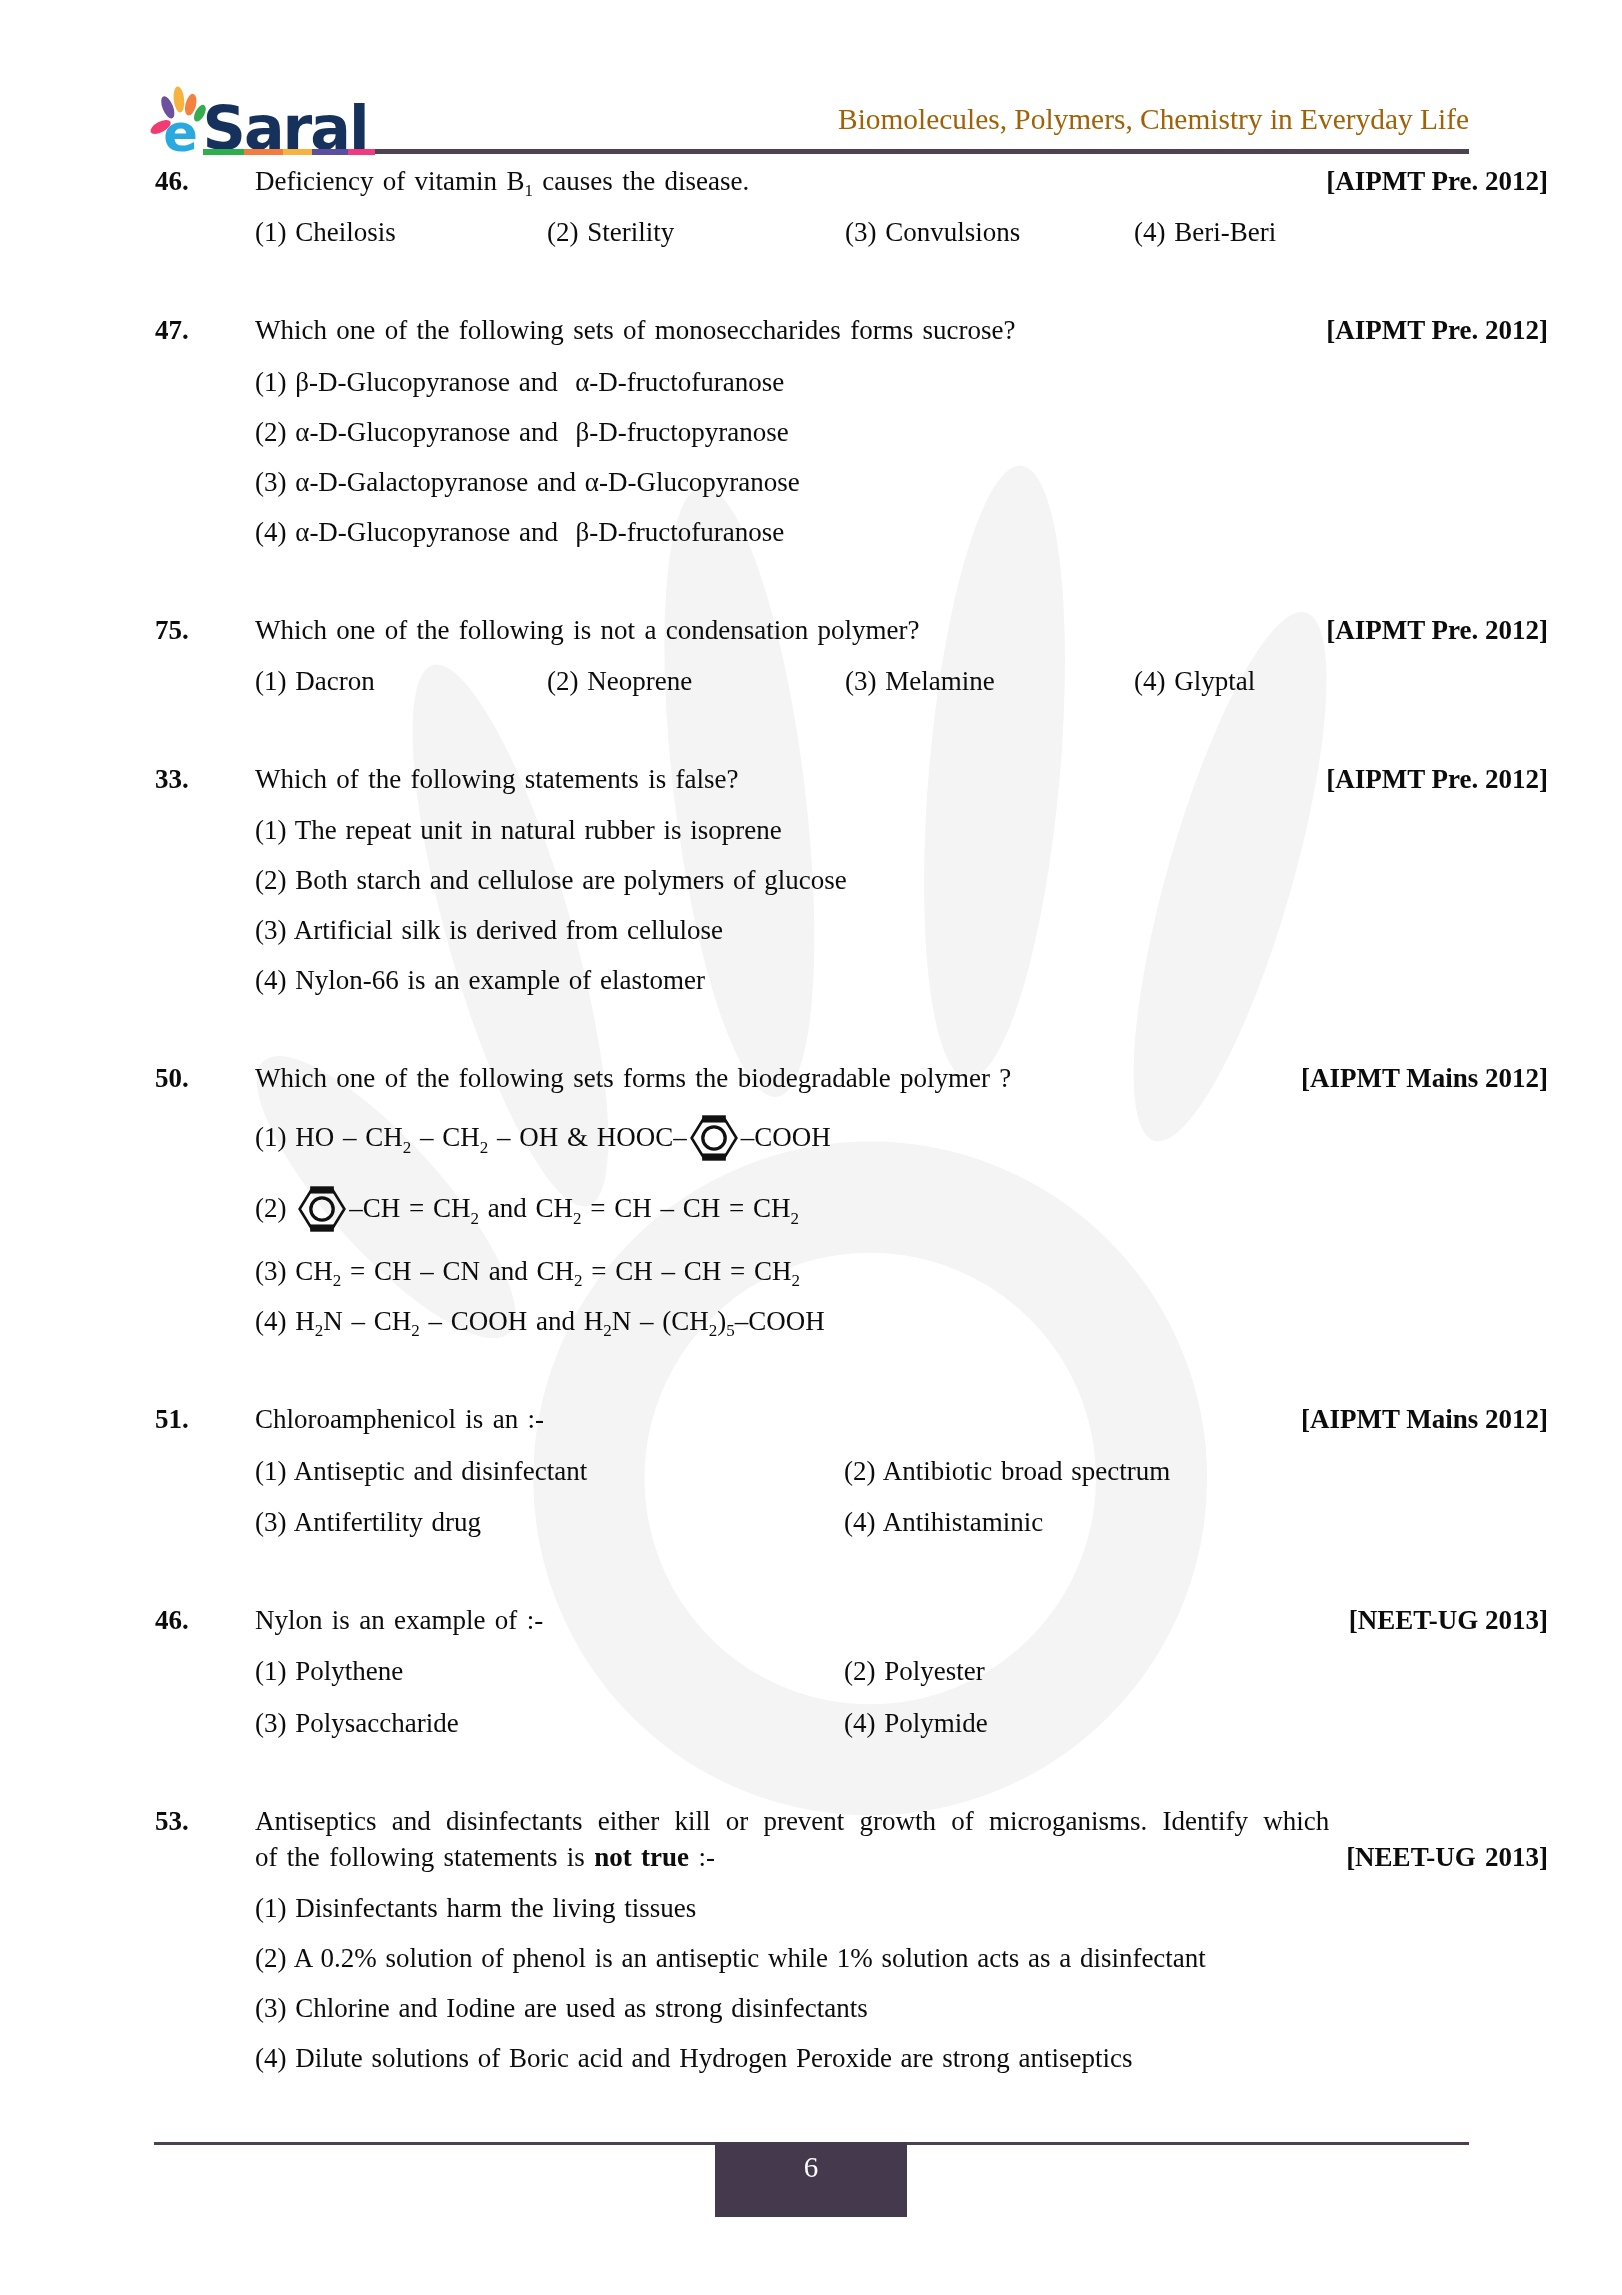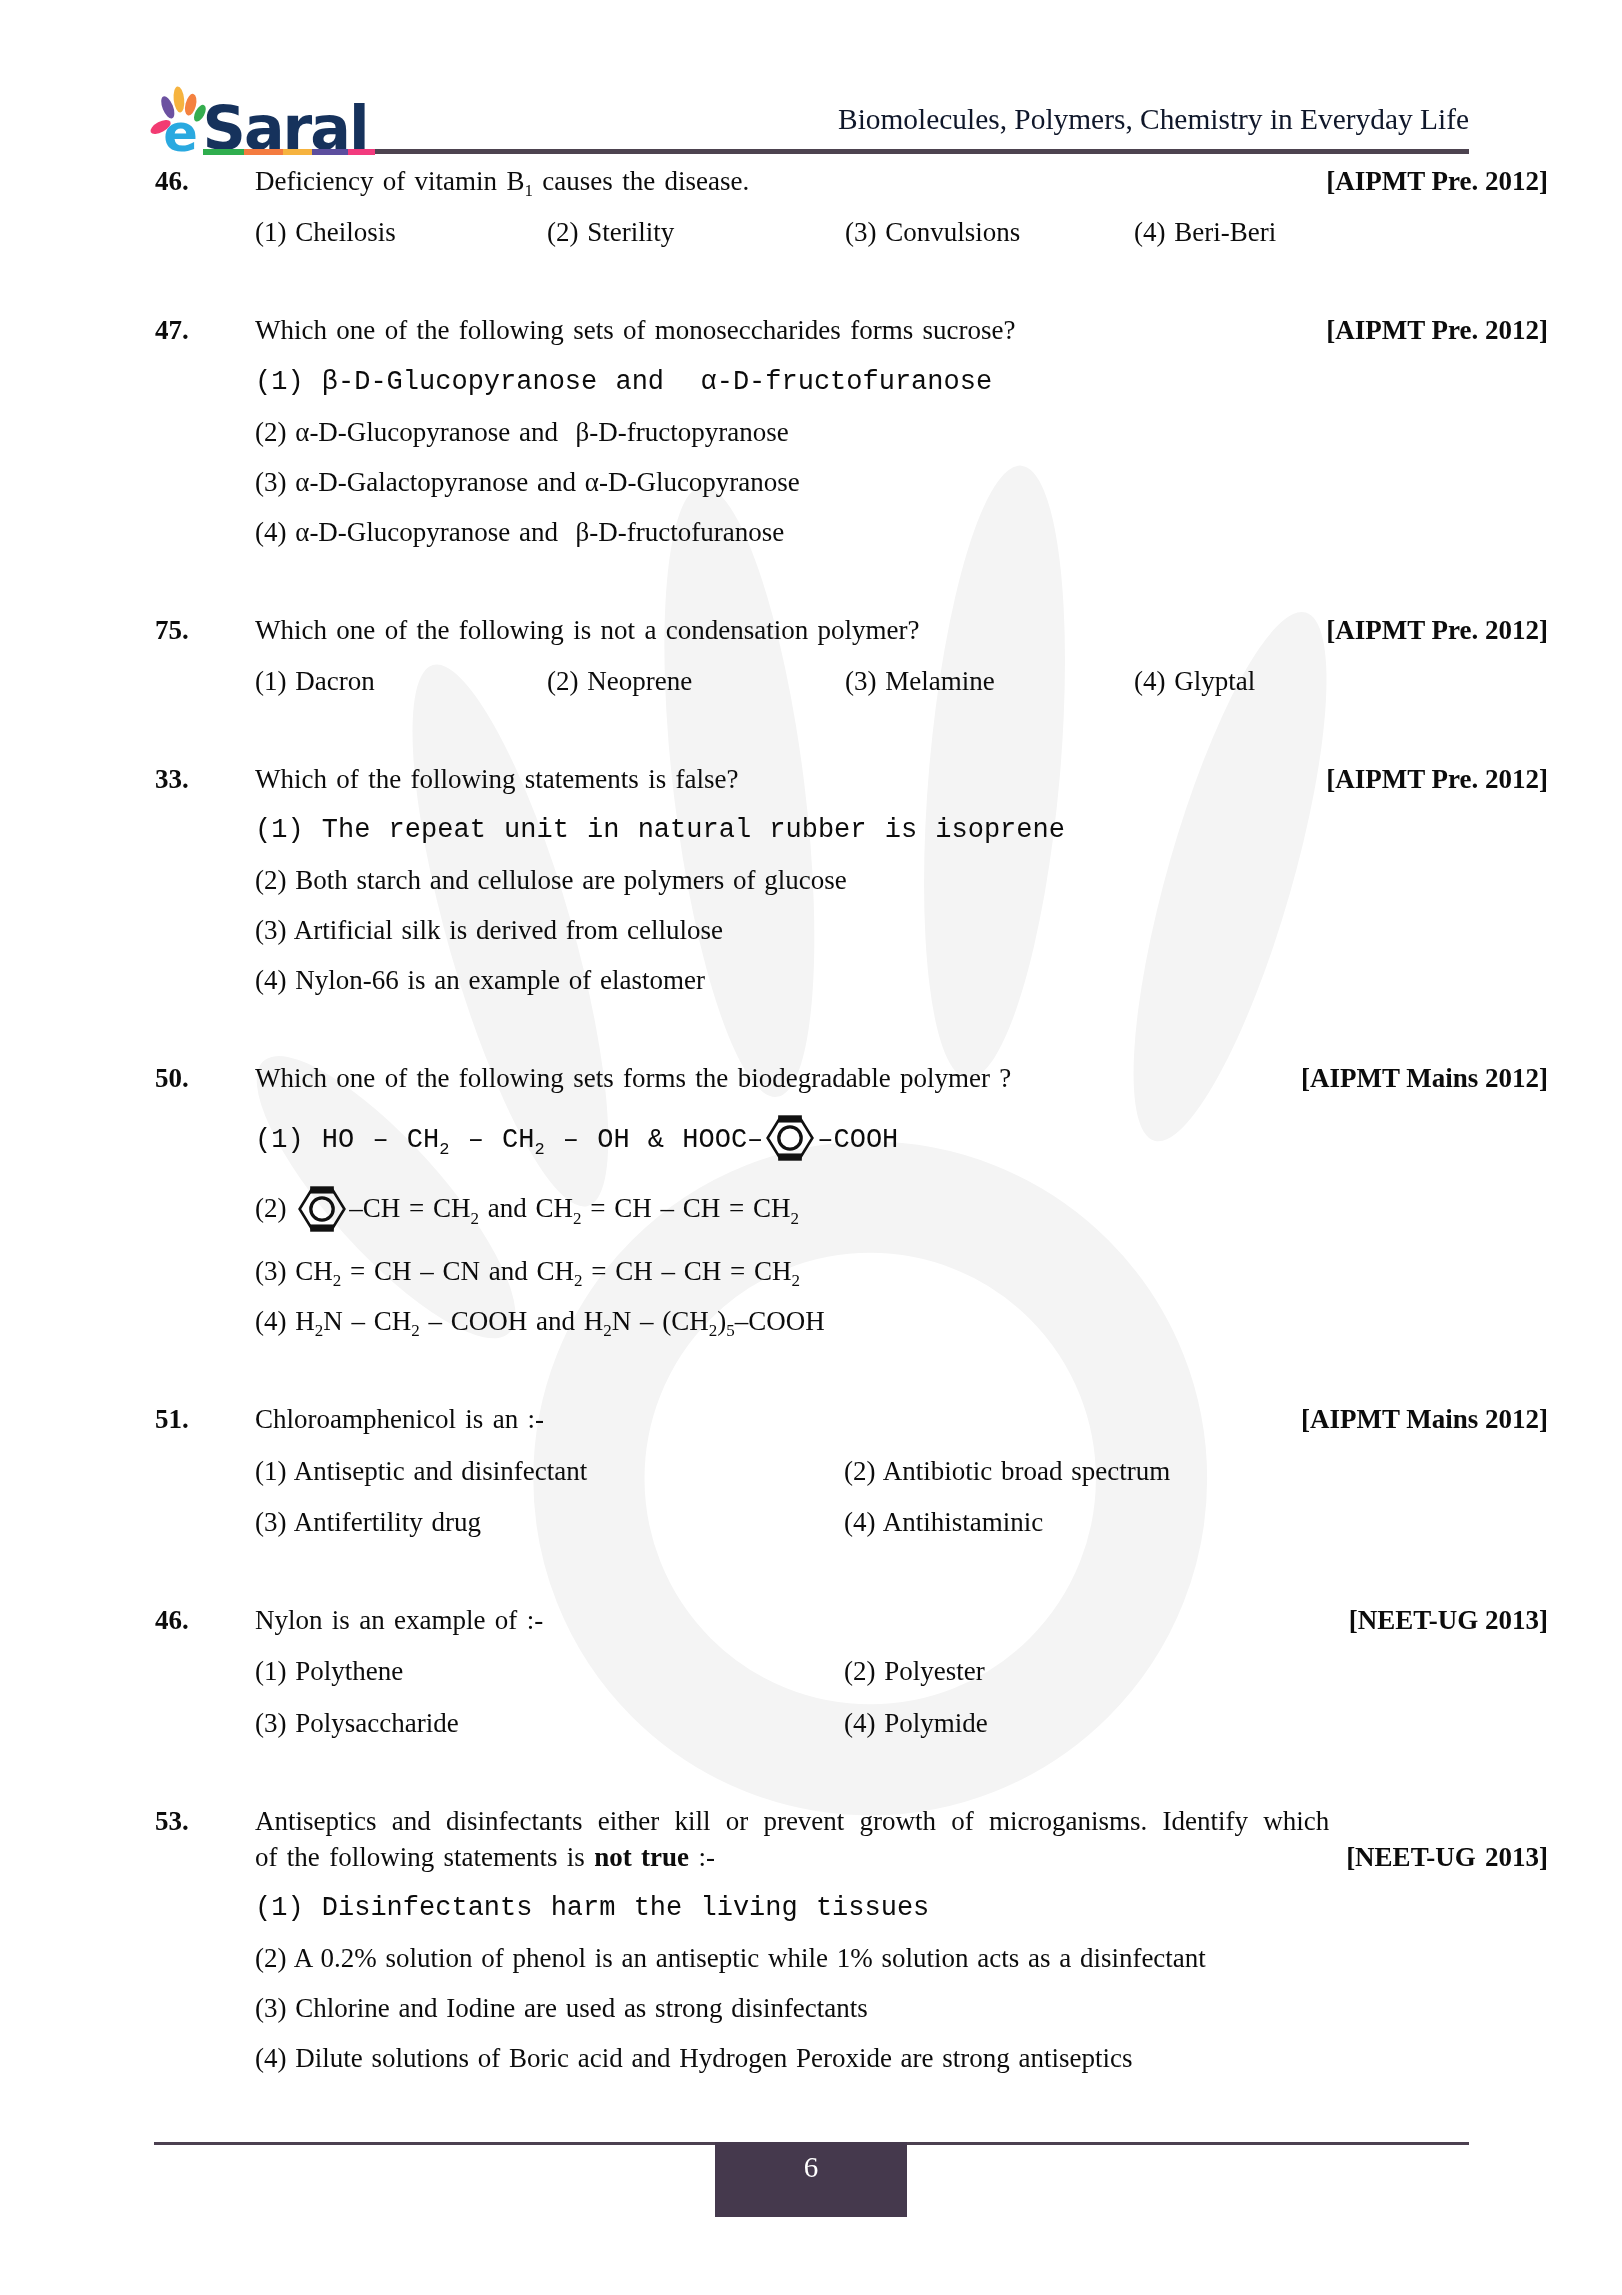--- a/index.html
+++ b/index.html
@@ -7,40 +7,40 @@
     position:relative; width:1622px; height:2295px; background:#ffffff;
     font-family:"Liberation Serif", serif; font-size:27px; color:#0c0c0c;
     overflow:hidden; margin:0 auto;
   }
   .watermark { position:absolute; left:0; top:0; z-index:0; }
   .content { position:relative; z-index:1; }
 
   
   .header { position:relative; height:165px; }
   .logo-svg { position:absolute; left:137px; top:77px; }
-  .header-title { position:absolute; right:153px; top:103px; font-size:29.4px; color:#0f172a; white-space:nowrap; }
+  .header-title { position:absolute; right:153px; top:103px; font-size:29.4px; color:#a16207; white-space:nowrap; }
   .color-bar { position:absolute; top:149px; left:203px; height:5.9px; display:flex; }
   .color-bar span { height:5.9px; }
   .seg-green  { width:41px; background:#2FAE4E; }
   .seg-orange { width:39px; background:#F47B3F; }
   .seg-yellow { width:29.4px; background:#F6B33F; }
   .seg-purple { width:36px; background:#5C4E9E; }
   .seg-pink   { width:27px; background:#F23B7E; }
   .header-rule { position:absolute; top:149px; left:375px; right:153px; height:4.6px; background:#4D4350; }
 
   
   .question { padding:0 74px 0 155px; margin-bottom:65px; position:relative; }
   .q-head { display:flex; align-items:flex-start; }
   .q-num  { width:100px; flex:none; font-weight:bold; line-height:33px; }
   .q-text { flex:1; line-height:33px; word-spacing:2.6px; }
   .q-tag  { font-weight:bold; white-space:nowrap; margin-left:11.8px; line-height:33px; }
   .options { margin-left:100px; margin-top:18.3px; }
   .options .opt { line-height:33px; word-spacing:2px; }
   .options.stack .opt { margin-top:17px; }
-  .options.stack .opt:first-child { margin-top:8px;font-family:Liberation Mono, monospace; }
+  .options.stack .opt:first-child { margin-top:8px; }
   .options.row { display:flex; }
   .options.row4 .opt:nth-child(1){ width:292px; }
   .options.row4 .opt:nth-child(2){ width:298px; }
   .options.row4 .opt:nth-child(3){ width:289px; }
   .options.row2 .opt:nth-child(1){ width:589px; }
   sub { font-size:17px; line-height:0; }
   .ring-icon { vertical-align:middle; position:relative; top:-2px; margin:0 2px; }
   .q53 .q-line { line-height:33px; }
   .q53 .q-line-1 { word-spacing:8.5px; }
   .q53 .q-line-2 { position:relative; margin-top:3px; word-spacing:2.6px; }

